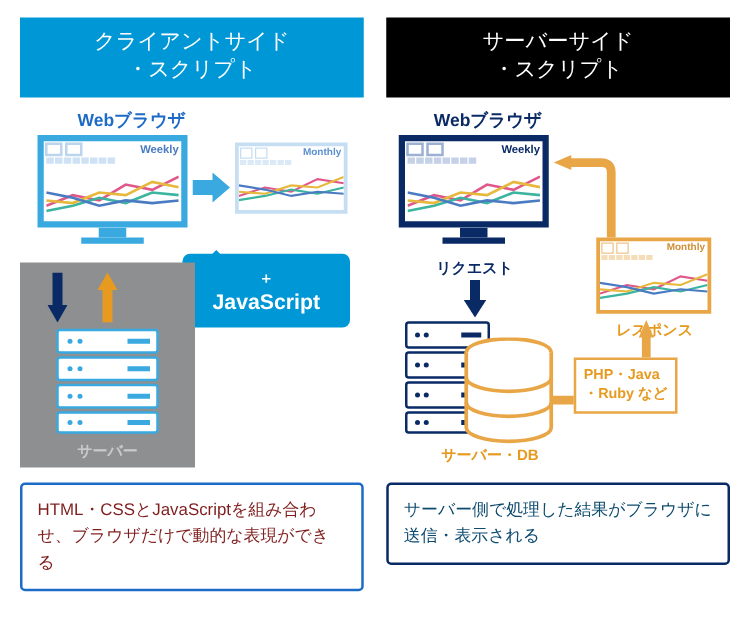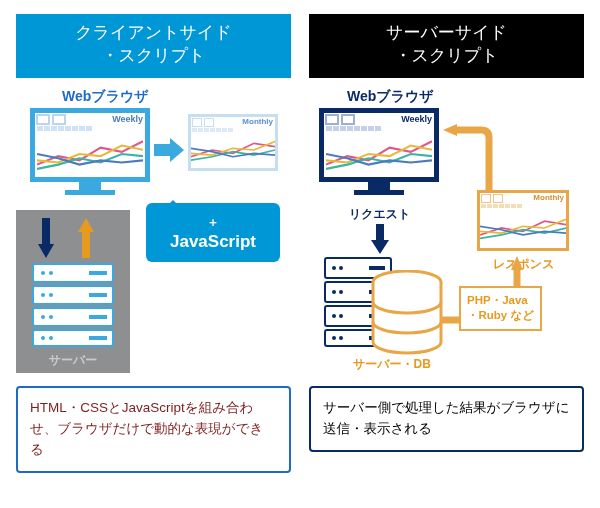--- a/index.html
+++ b/index.html
@@ -89,21 +89,21 @@
   
   .db{ position:absolute; }
 
   
   .summary {
     border: 2px solid; border-radius:4px; padding:10px 12px;
     font-size:13.5px; line-height:1.55; font-weight:500;
     margin-top: 8px;
   }
   .sum-l { border-color:#1e6bc7; color:#7f1d1d; }
-  .sum-r { border-color:#0a2a66; color:#000000; }
+  .sum-r { border-color:#0a2a66; color:#0c4a6e; }
 
   .lbl-text { font-size:12px; font-weight:bold; }
   .orange-lbl { color:#e69a1f; }
   .navy-lbl { color:#0a2a66; }
 
   
   .resp-box {
     position:absolute; border:3px solid #e9a646; background:#fff;
     width:92px;
   }
@@ -195,21 +195,21 @@
             <polyline points="0,18 25,22 50,28 75,24 100,26" stroke="#4a7bc2" stroke-width="2" fill="none"></polyline>
           </svg>
         </div>
       </div>
 
       <div class="bubble" style="left:130px;top:95px;width:134px;">
         <span class="plus">＋</span>
         <span class="js">JavaScript</span>
       </div>
 
-      <div class="server-box" style="left:0;top:102px;width:114px;">
+      <div class="server-box" style="left:0;top:102px;width:140px;">
         
         <svg style="position:absolute;left:22px;top:8px;" width="16" height="40">
           <rect x="4" y="0" width="8" height="28" fill="#0a2a66"></rect>
           <polygon points="0,26 16,26 8,40" fill="#0a2a66"></polygon>
         </svg>
         <svg style="position:absolute;left:62px;top:8px;" width="16" height="40">
           <polygon points="0,14 16,14 8,0" fill="#e69a1f"></polygon>
           <rect x="4" y="12" width="8" height="28" fill="#e69a1f"></rect>
         </svg>
         <svg class="server-rack" width="84" height="86" style="margin-top:44px;">

